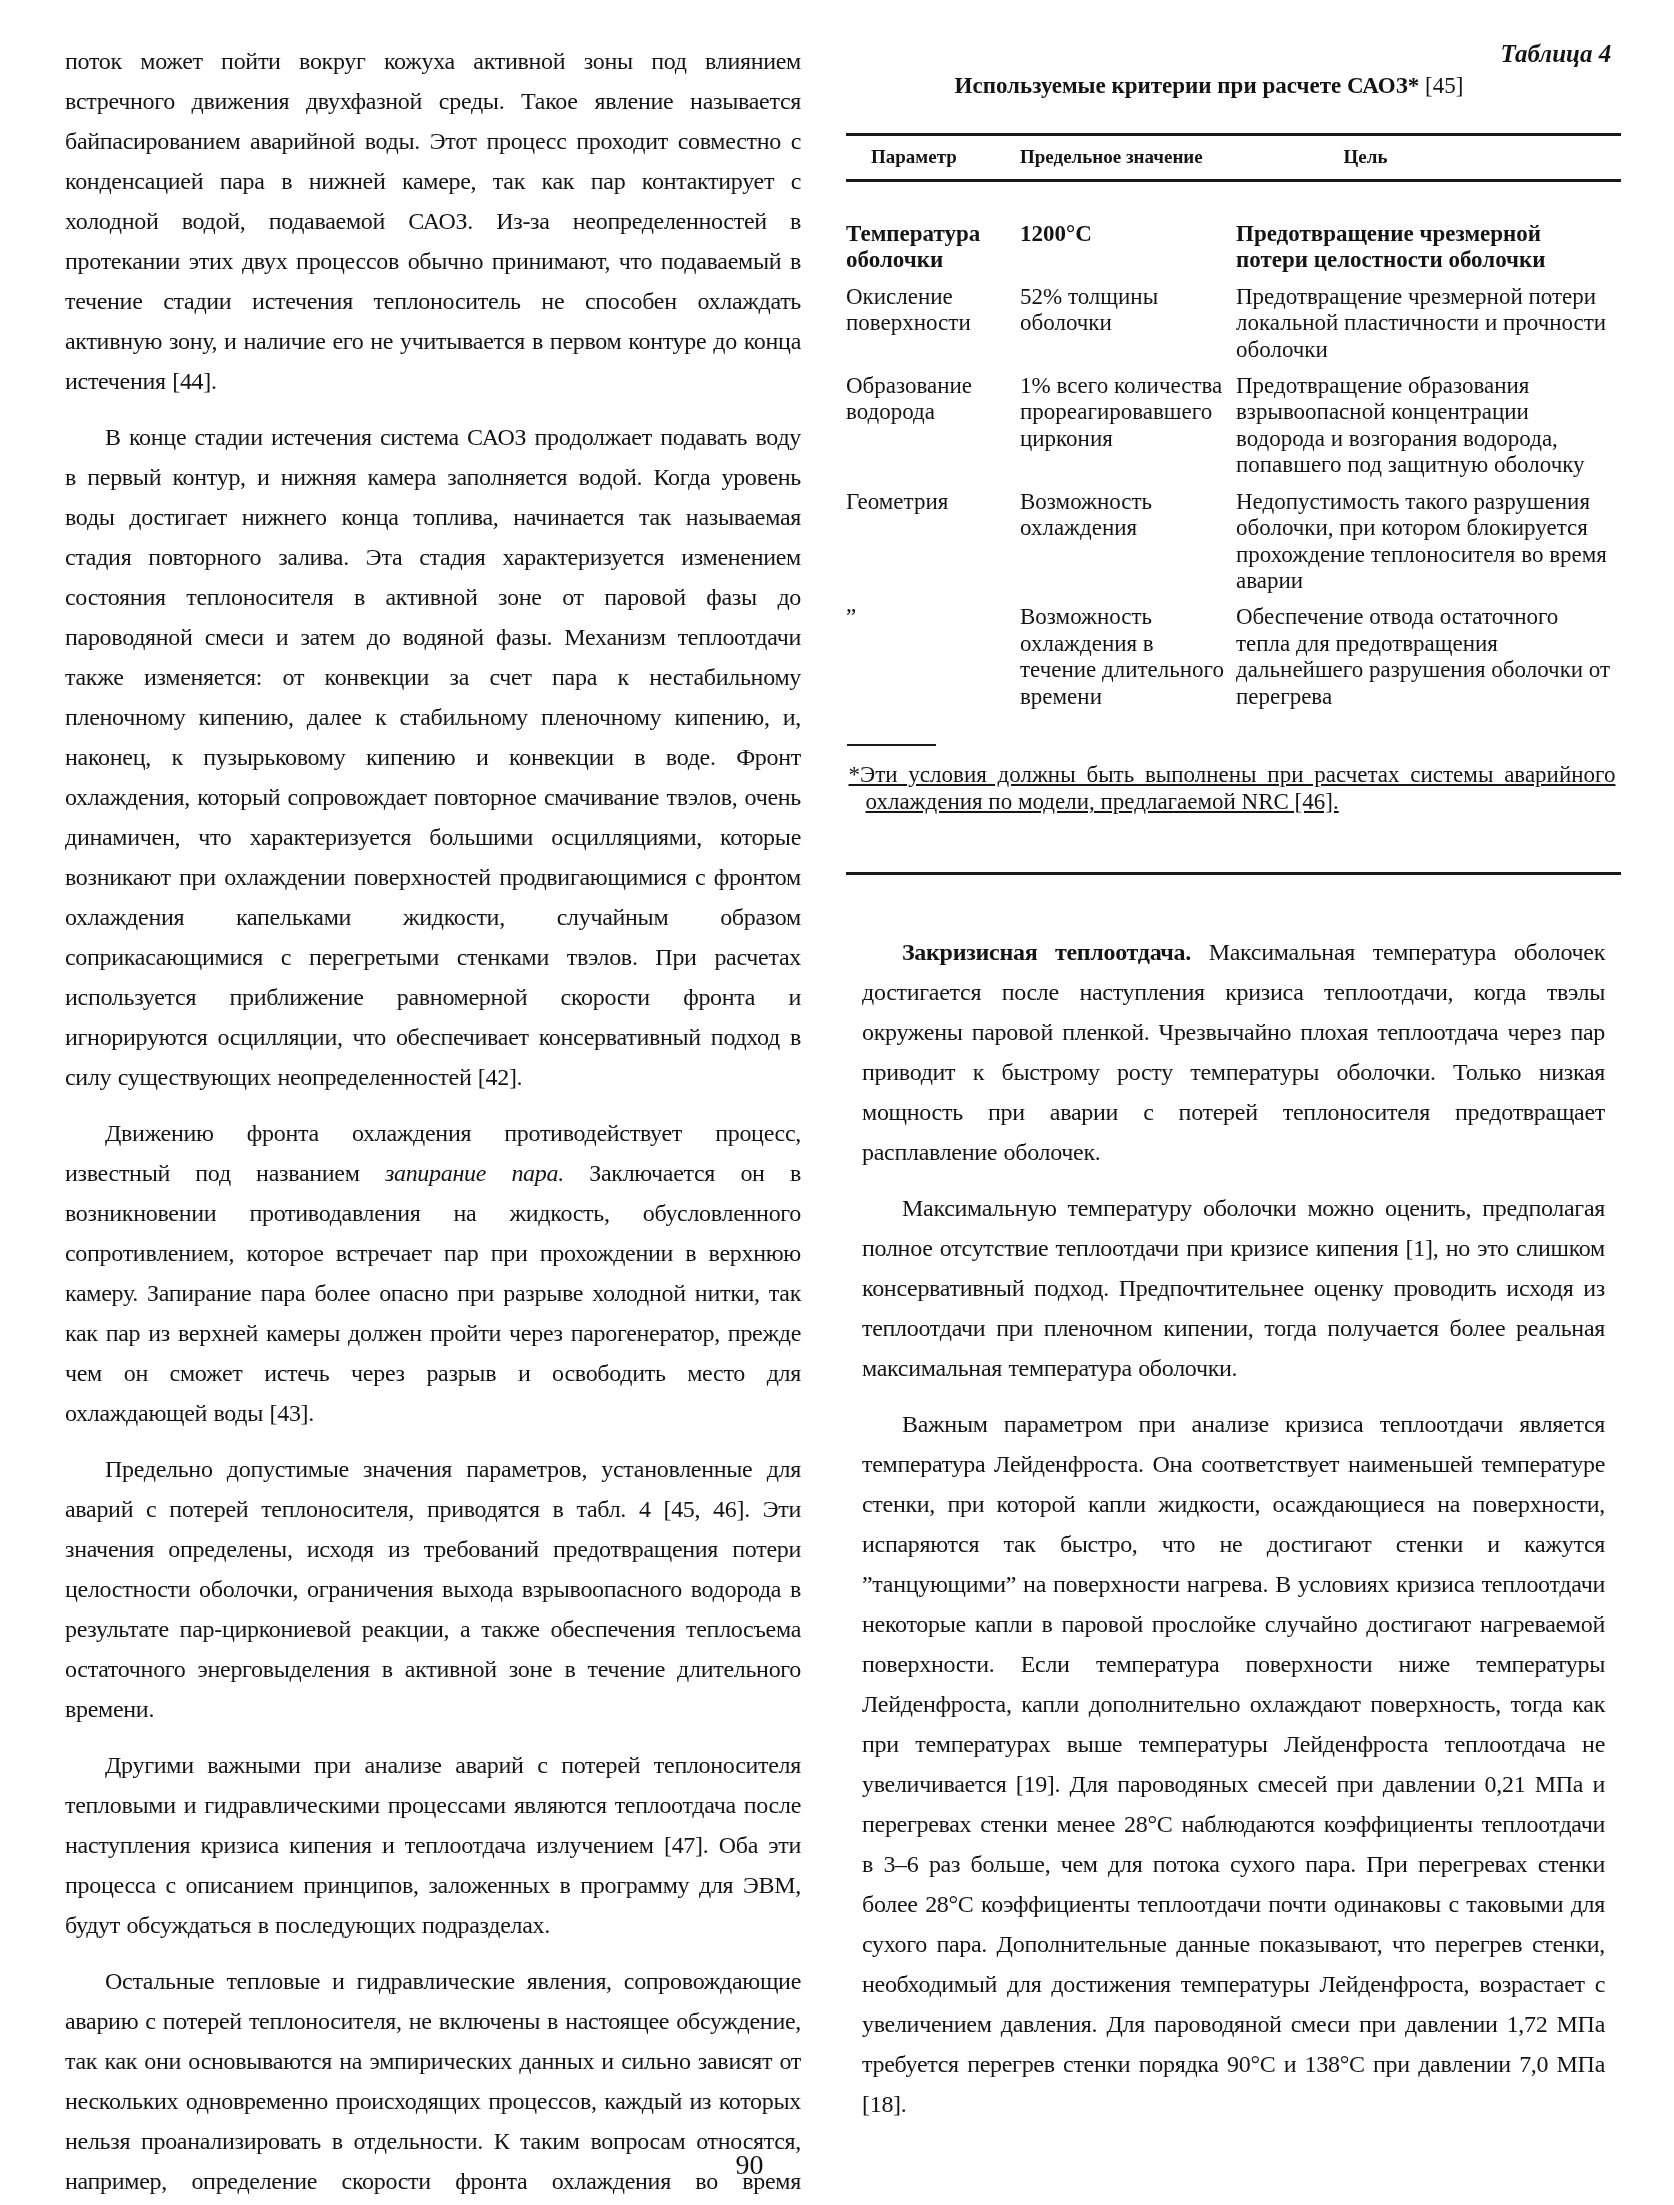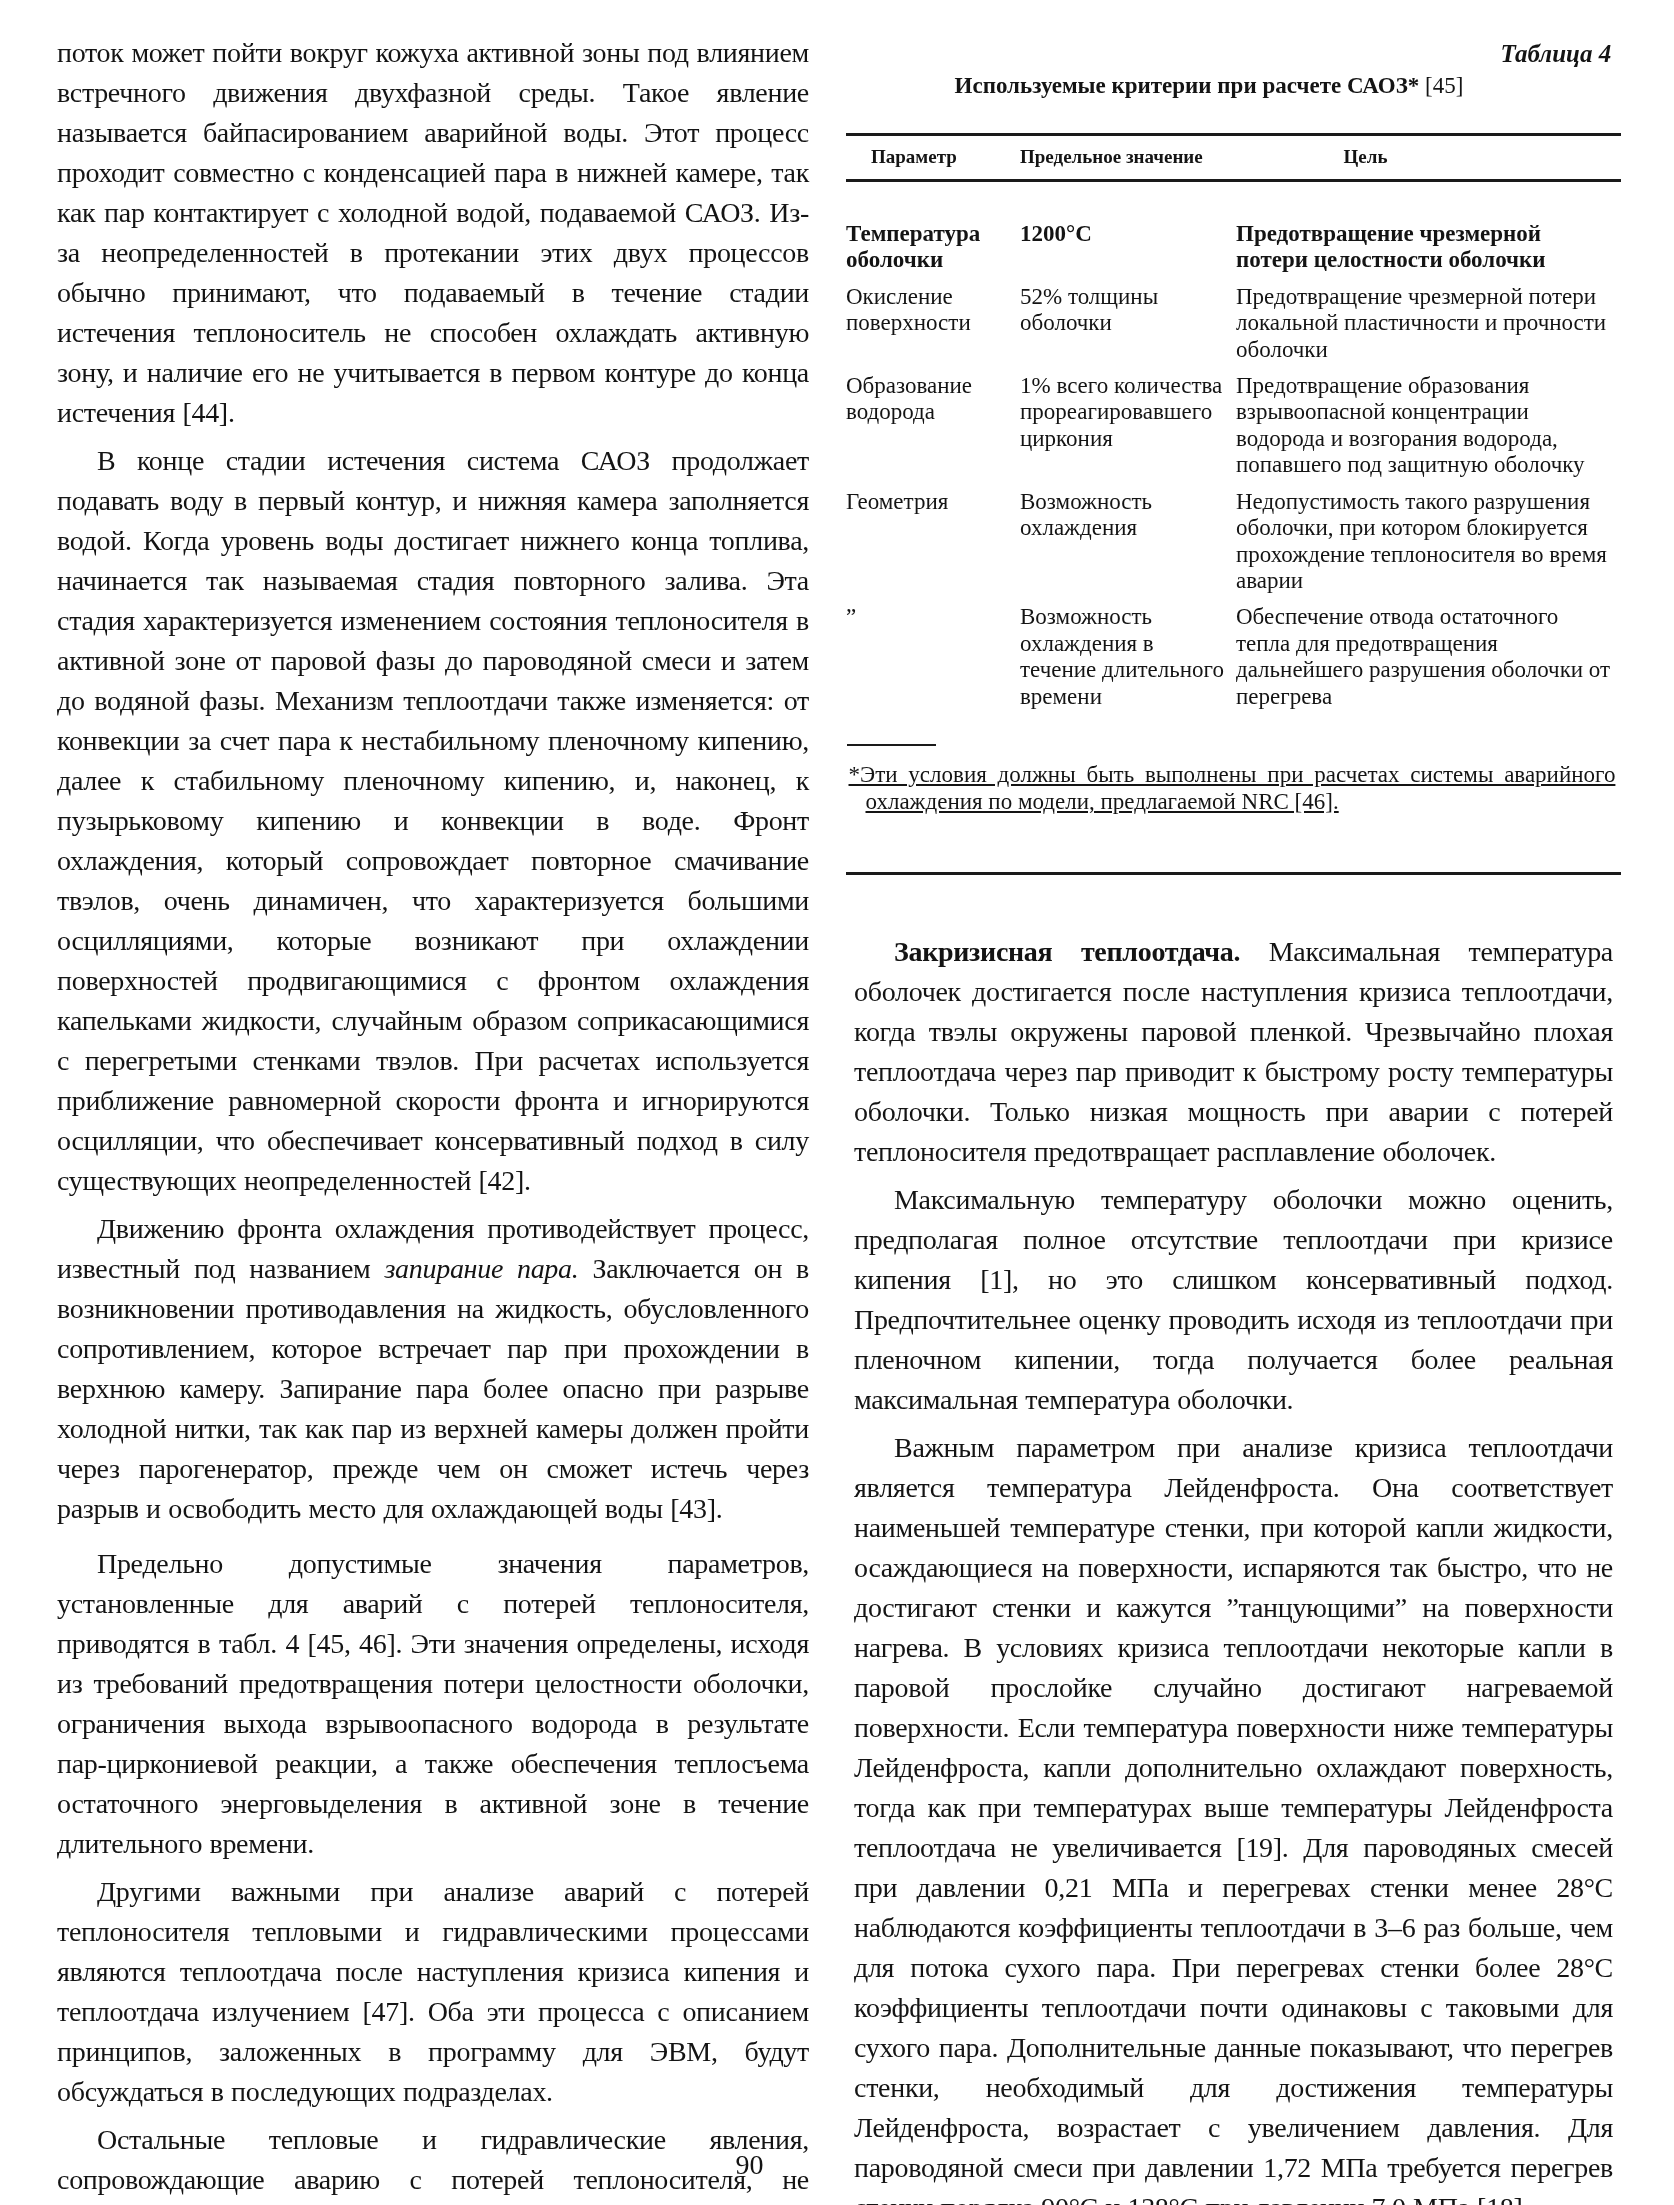--- a/index.html
+++ b/index.html
@@ -8,24 +8,24 @@
     font-family: "Liberation Serif", "DejaVu Serif", serif;
     color: #141414;
   }
   .col {
     position: absolute; top: 0;
   }
   #left-col { left: 49px; width: 768px; top: 25px; }
   #right-col { left: 846px; width: 775px; top: 0; }
 
   .body-text {
-    font-size: 28px;
+    font-size: 24px;
     line-height: 40px;
     text-align: justify;
-    margin: 8px;
+    margin: 16px;
     letter-spacing: -0.3px;
     word-spacing: 0.7px;
   }
   .body-text.indent { text-indent: 40px; }
   .gap-small { margin-top: 2.8px; }
   .gap-para { margin-top: 15.4px; }
   em { font-style: italic; }
   .bold-run { font-weight: bold; }
 
   

